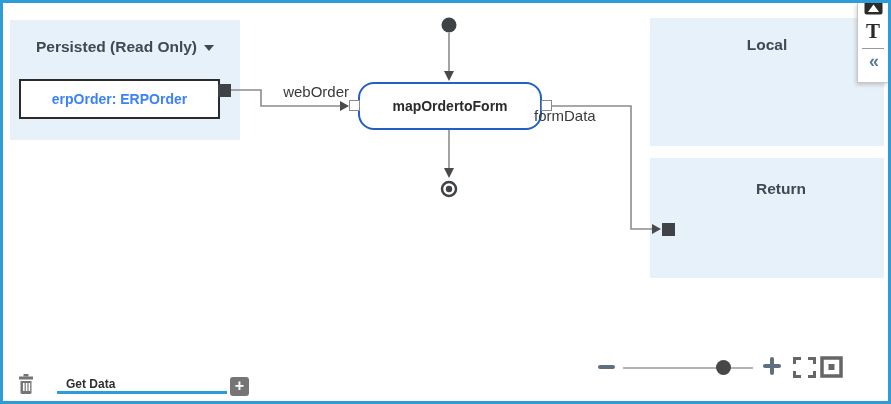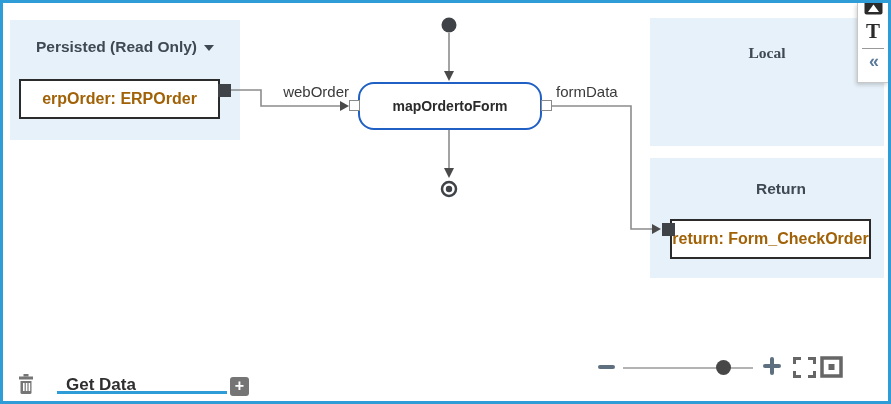--- a/index.html
+++ b/index.html
@@ -6,61 +6,61 @@
   .canvas{position:relative;width:891px;height:404px;box-sizing:border-box;
           border:3px solid #2E9CD6;background:#fff;overflow:hidden;}
   
   .panel{position:absolute;background:#E7F1F9;}
   .panel-persisted{left:7px;top:17px;width:230px;height:120px;}
   .panel-local{left:647px;top:15px;width:234px;height:128px;}
   .panel-return{left:647px;top:155px;width:234px;height:120px;}
   .panel-title{display:flex;justify-content:center;align-items:center;gap:7px;
                font-size:15.5px;font-weight:bold;color:#3E4954;text-align:center;}
   .panel-persisted .panel-title{padding-top:18px;cursor:pointer;}
-  .panel-local .panel-title{padding-top:26px;font-family:Liberation Serif, serif;}
+  .panel-local .panel-title{padding-top:18px;}
   .panel-return .panel-title{padding-top:22px;padding-left:28px;}
   .caret{width:0;height:0;border-left:5px solid transparent;border-right:5px solid transparent;
          border-top:6px solid #3E4954;margin-top:2px;}
   
   .var-box{position:absolute;width:201px;height:40px;box-sizing:border-box;background:#fff;
            border:2px solid #2b2b2b;display:flex;align-items:center;justify-content:center;
-           font-size:16px;font-weight:bold;color:#a16207;z-index:3;}
+           font-size:14px;font-weight:bold;color:#3b82f6;z-index:3;}
   .var-erp{left:16px;top:76px;}
   .var-return{left:667px;top:216px;}
   .connector{position:absolute;width:13px;height:13px;background:#3F4347;z-index:4;}
   .conn-erp{left:215px;top:81px;}
   .conn-return{left:659px;top:220px;}
   
   .step-node{position:absolute;left:355px;top:79px;width:184px;height:48px;box-sizing:border-box;
              background:#fff;border:2px solid #2060C4;border-radius:16px;display:flex;
              align-items:center;justify-content:center;font-size:14px;font-weight:bold;
              color:#2b2b2b;z-index:3;}
   .port{position:absolute;width:11px;height:11px;box-sizing:border-box;background:#fff;
         border:1.5px solid #8a8a8a;z-index:4;}
   .port-in{left:346px;top:97px;}
   .port-out{left:538px;top:97px;}
   .edge-label{position:absolute;top:80px;font-size:15px;color:#3a3a3a;z-index:3;}
   .edge-label-in{left:266px;width:80px;text-align:right;}
-  .edge-label-out{left:553px;width:80px;text-align:left;}
+  .edge-label-out{left:531px;width:80px;text-align:left;margin-top:24px;}
   .wires{position:absolute;left:0;top:0;z-index:2;}
   
   .toolbar{position:absolute;right:0;top:0;width:31px;height:80px;background:#fff;
            border:1px solid #c8c8c8;border-top:none;border-right:none;box-sizing:border-box;
            box-shadow:-1px 2px 4px rgba(0,0,0,.18);z-index:6;display:flex;flex-direction:column;
            align-items:center;overflow:hidden;}
   .tb-img{margin-top:-5px;cursor:pointer;}
   .tb-T{font-family:"Liberation Serif",serif;font-weight:bold;font-size:21px;color:#2b2b2b;
         line-height:1;margin-top:6px;cursor:pointer;}
   .tb-divider{width:22px;border-top:1px solid #999;margin-top:6px;}
   .tb-collapse{font-size:18px;font-weight:bold;color:#5b7a9a;line-height:1;margin-top:3px;
                letter-spacing:-2px;cursor:pointer;}
   
   .trash{position:absolute;left:14px;top:371px;z-index:5;cursor:pointer;}
   .tab-active{position:absolute;left:54px;top:372px;width:170px;height:19px;z-index:5;
-              border-bottom:3px solid #2E9CD6;font-size:17px;font-weight:bold;color:#2f2f2f;
+              border-bottom:3px solid #2E9CD6;font-size:12px;font-weight:bold;color:#2f2f2f;
               line-height:19px;padding-left:9px;box-sizing:border-box;cursor:pointer;}
   .tab-add{position:absolute;left:227px;top:374px;width:19px;height:19px;background:#757575;
            border-radius:3px;color:#fff;font-size:16px;font-weight:bold;text-align:center;
            line-height:18px;z-index:5;cursor:pointer;}
   
   .zoom-out{position:absolute;left:595px;top:362px;width:17px;height:4px;background:#5E7080;
             border-radius:2px;z-index:5;cursor:pointer;}
   .zoom-track{position:absolute;left:620px;top:364px;width:130px;height:2px;background:#b3b3b3;
               z-index:5;cursor:pointer;}
   .zoom-handle{position:absolute;left:713px;top:357px;width:15px;height:15px;border-radius:50%;
@@ -113,23 +113,20 @@
       <circle cx="446" cy="186" r="7" fill="#fff" stroke="#3F4347" stroke-width="2.5"></circle>
       <circle cx="446" cy="186" r="3.2" fill="#3F4347"></circle>
     </g>
   </svg>
 
   <div class="var-box var-erp">
     <span>erpOrder: ERPOrder</span>
   </div>
   <div class="connector conn-erp"></div>
 
-  <div class="var-box var-return">
-    <span>return: Form_CheckOrder</span>
-  </div>
   <div class="connector conn-return"></div>
 
   <div class="step-node">
     <span>mapOrdertoForm</span>
   </div>
   <div class="port port-in"></div>
   <div class="port port-out"></div>
 
   <div class="edge-label edge-label-in">webOrder</div>
   <div class="edge-label edge-label-out">formData</div>

